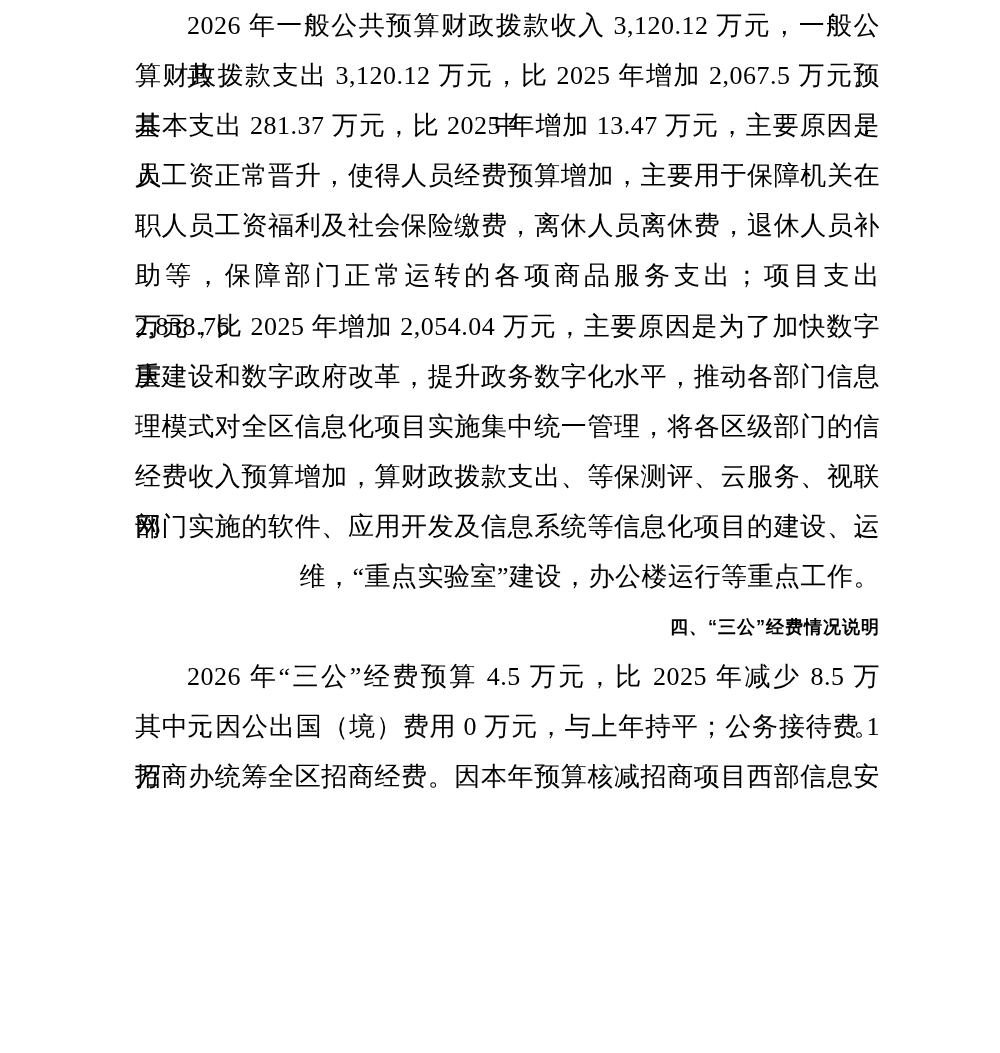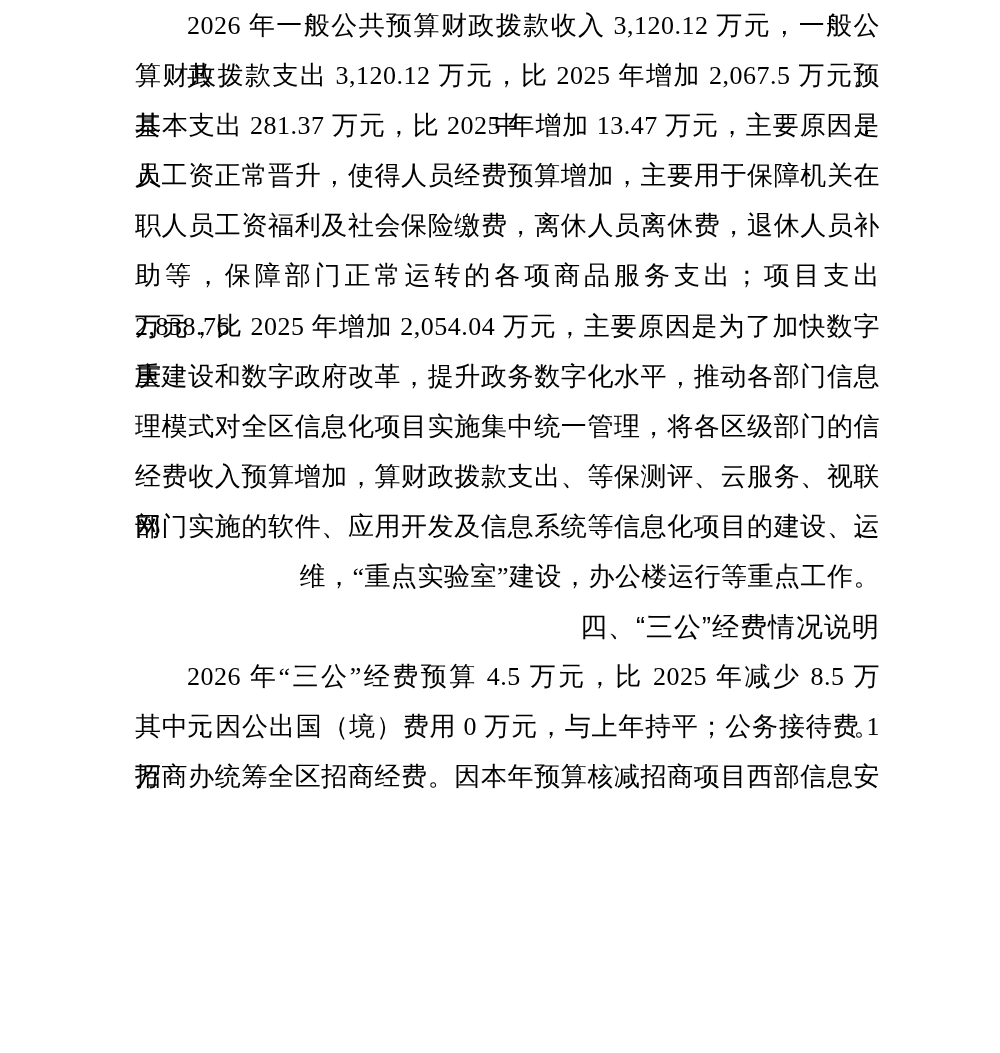--- a/index.html
+++ b/index.html
@@ -33,22 +33,22 @@
     white-space: normal;
     text-align: justify;
     text-align-last: justify;
     text-justify: inter-character;
   }
   .line.indent {
     padding-left: 52px;
   }
   .line.heading {
     font-family: "Liberation Sans", "DejaVu Sans", sans-serif;
-    font-weight: normal;
-    font-size: 27px;
+    font-weight: bold;
+    font-size: 18px;
     letter-spacing: 1px;
   }
 </style>
 </head>
 <body>
 
 <div class="page">
   <div class="line j indent">2026 年一般公共预算财政拨款收入 3,120.12 万元，一般公共预</div>
   <div class="line j">算财政拨款支出 3,120.12 万元，比 2025 年增加 2,067.5 万元。其中：</div>
   <div class="line j">基本支出 281.37 万元，比 2025 年增加 13.47 万元，主要原因是人</div>

